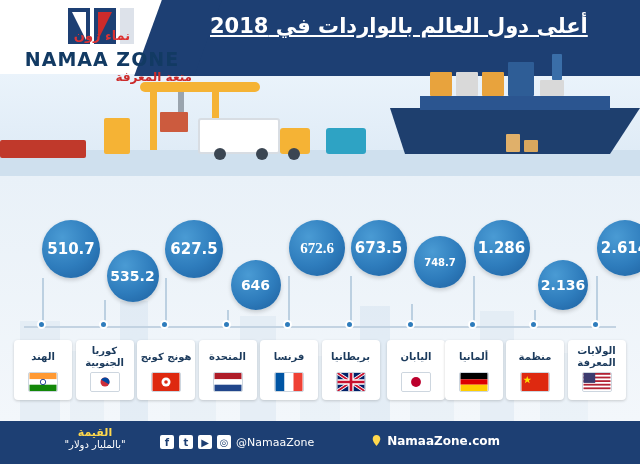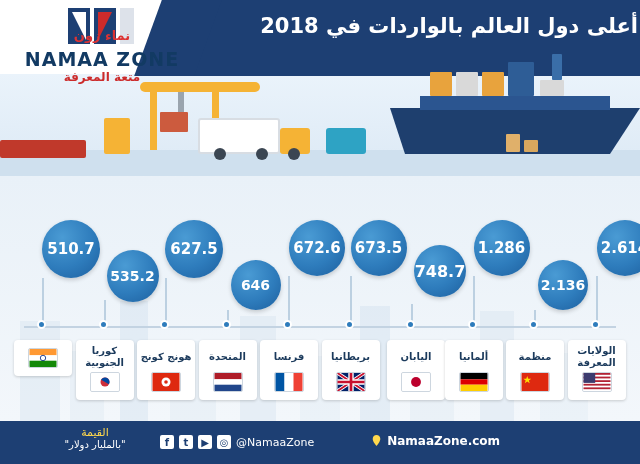--- a/index.html
+++ b/index.html
@@ -21,41 +21,42 @@
   .header-blue {
     position: absolute; top: 0; left: 190px; width: 450px; height: 76px;
     background: #1d3f73;
     border-bottom-left-radius: 0;
   }
   .header-blue:after {
     content: ""; position: absolute; left: -42px; top: 0; width: 60px; height: 76px;
     background: #1d3f73; transform: skewX(-20deg);
   }
   .title {
-    position: absolute; top: 14px; left: 218px; width: 420px;
-    text-align: right; color: #ffffff;
+    position: absolute; top: 14px; left: 210px; width: 420px;
+    text-align: left; color: #ffffff;
     font-size: 21px; font-weight: bold; direction: rtl;
     letter-spacing: 0px;
+    text-decoration: underline;
   }
 
   
   .logo-wrap { position: absolute; top: 6px; left: 12px; width: 180px; height: 86px; }
   .logo-mark {
     position: absolute; top: 0; left: 52px; width: 74px; height: 40px;
   }
   .logo-name {
     position: absolute; top: 42px; left: 0; width: 180px; text-align: center;
     font-size: 19px; font-weight: bold; color: #123a63; letter-spacing: 1px;
   }
   .logo-ar {
     position: absolute; top: 22px; left: 0; width: 180px; text-align: center;
     font-size: 13px; color: #d33; direction: rtl; font-weight: bold;
   }
   .logo-sub {
-    position: absolute; top: 64px; left: 0; width: 180px; text-align: center;
+    position: absolute; top: 64px; left: 0; width: 180px; text-align: right;
     font-size: 12px; color: #cc2b2b; direction: rtl; font-weight: bold;
   }
 
   
   .sea { position: absolute; top: 150px; left: 0; width: 640px; height: 26px; background: #cfe0ee; }
   .hull {
     position: absolute; top: 108px; left: 390px; width: 250px; height: 46px;
     background: #1e3f6e;
     clip-path: polygon(0 0, 100% 0, 88% 100%, 6% 100%);
   }
@@ -122,21 +123,21 @@
 
   
   .footer {
     position: absolute; top: 421px; left: 0; width: 640px; height: 43px;
     background: #1d3f73; color: #fff;
   }
   .footer-left {
     position: absolute; left: 10px; top: 5px; width: 170px; text-align: center;
     direction: rtl;
   }
-  .footer-left .f1 { font-size: 11px; color: #ffd84d; font-weight: normal; }
+  .footer-left .f1 { font-size: 11px; color: #ffd84d; font-weight: bold; }
   .footer-left .f2 { font-size: 10px; color: #ffffff; }
   .footer-mid {
     position: absolute; left: 160px; top: 14px; width: 200px;
     display: flex; align-items: center; gap: 5px;
     font-size: 11px; color: #fff;
   }
   .sicon {
     width: 14px; height: 14px; display: inline-flex; align-items: center;
     justify-content: center; font-size: 10px; color: #1d3f73; background:#fff;
     border-radius: 2px; font-weight: bold;
@@ -215,21 +216,21 @@
       <rect x="480" y="50" width="34" height="110" fill="#dbe7f2"></rect>
       <rect x="540" y="92" width="48" height="68" fill="#e4eef6"></rect>
     </svg>
 
     <div class="axis"></div>
 
     <div id="series">
         <div class="bubble" style="left: 14px; top: 44px; width: 58px; height: 58px; font-size: 15px;">510.7</div>
         <div class="stem" style="left: 42px; top: 102px; height: 48px;"></div>
         <div class="node" style="left: 37px; top: 144px;"></div>
-        <div class="label-card" style="left: 14px; top: 164px;"><svg viewBox="0 0 30 20" class="flag">
+        <div class="label-card" style="left: 14px; top: 164px;"><div class="cname">الهند</div><svg viewBox="0 0 30 20" class="flag">
             <rect width="30" height="7" y="0" fill="#ff9933"></rect>
             <rect width="30" height="6" y="7" fill="#fff"></rect>
             <rect width="30" height="7" y="13" fill="#138808"></rect>
             <circle cx="15" cy="10" r="3" fill="none" stroke="#1a3a8f" stroke-width="1"></circle>
           </svg></div>
         <div class="bubble" style="left: 78.5px; top: 74px; width: 52px; height: 52px; font-size: 14px;">535.2</div>
         <div class="stem" style="left: 103.5px; top: 124px; height: 26px;"></div>
         <div class="node" style="left: 98.5px; top: 144px;"></div>
         <div class="label-card" style="left: 75.5px; top: 164px;"><div class="cname">كوريا الجنوبية</div><svg viewBox="0 0 30 20" class="flag">
             <rect width="30" height="20" fill="#fff"></rect>
@@ -245,39 +246,39 @@
             <circle cx="15" cy="10" r="2" fill="#de2910"></circle>
           </svg></div>
         <div class="bubble" style="left: 202.5px; top: 84px; width: 50px; height: 50px; font-size: 14px;">646</div>
         <div class="stem" style="left: 226.5px; top: 134px; height: 16px;"></div>
         <div class="node" style="left: 221.5px; top: 144px;"></div>
         <div class="label-card" style="left: 198.5px; top: 164px;"><div class="cname">المتحدة</div><svg viewBox="0 0 30 20" class="flag">
             <rect width="30" height="7" y="0" fill="#ae1c28"></rect>
             <rect width="30" height="6" y="7" fill="#fff"></rect>
             <rect width="30" height="7" y="13" fill="#21468b"></rect>
           </svg></div>
-        <div class="bubble" style="left: 261px; top: 44px; width: 56px; height: 56px; font-size: 15px;">672.6</div>
+        <div class="bubble" style="left: 261px; top: 44px; width: 56px; height: 56px; font-size: 15px; font-family: Liberation Serif, serif;">672.6</div>
         <div class="stem" style="left: 288px; top: 100px; height: 50px;"></div>
         <div class="node" style="left: 283px; top: 144px;"></div>
         <div class="label-card" style="left: 260px; top: 164px;"><div class="cname">فرنسا</div><svg viewBox="0 0 30 20" class="flag">
             <rect width="10" height="20" x="0" fill="#0055a4"></rect>
             <rect width="10" height="20" x="10" fill="#fff"></rect>
             <rect width="10" height="20" x="20" fill="#ef4135"></rect>
           </svg></div>
         <div class="bubble" style="left: 322.5px; top: 44px; width: 56px; height: 56px; font-size: 15px;">673.5</div>
         <div class="stem" style="left: 349.5px; top: 100px; height: 50px;"></div>
         <div class="node" style="left: 344.5px; top: 144px;"></div>
         <div class="label-card" style="left: 321.5px; top: 164px;"><div class="cname">بريطانيا</div><svg viewBox="0 0 30 20" class="flag">
             <rect width="30" height="20" fill="#012169"></rect>
             <path d="M0 0l30 20M30 0L0 20" stroke="#fff" stroke-width="4"></path>
             <path d="M0 0l30 20M30 0L0 20" stroke="#C8102E" stroke-width="2"></path>
             <path d="M15 0v20M0 10h30" stroke="#fff" stroke-width="6"></path>
             <path d="M15 0v20M0 10h30" stroke="#C8102E" stroke-width="3"></path>
           </svg></div>
-        <div class="bubble" style="left: 386px; top: 69px; width: 52px; height: 52px; font-size: 16px;">748.7</div>
+        <div class="bubble" style="left: 386px; top: 60px; width: 52px; height: 52px; font-size: 10px;">748.7</div>
         <div class="stem" style="left: 411px; top: 128px; height: 22px;"></div>
         <div class="node" style="left: 406px; top: 144px;"></div>
         <div class="label-card" style="left: 387px; top: 164px;"><div class="cname">اليابان</div><svg viewBox="0 0 30 20" class="flag">
             <rect width="30" height="20" fill="#fff"></rect>
             <circle cx="15" cy="10" r="5.5" fill="#bc002d"></circle>
           </svg></div>
         <div class="bubble" style="left: 445.5px; top: 44px; width: 56px; height: 56px; font-size: 15px;">1.286</div>
         <div class="stem" style="left: 472.5px; top: 100px; height: 50px;"></div>
         <div class="node" style="left: 467.5px; top: 144px;"></div>
         <div class="label-card" style="left: 444.5px; top: 164px;"><div class="cname">ألمانيا</div><svg viewBox="0 0 30 20" class="flag">

